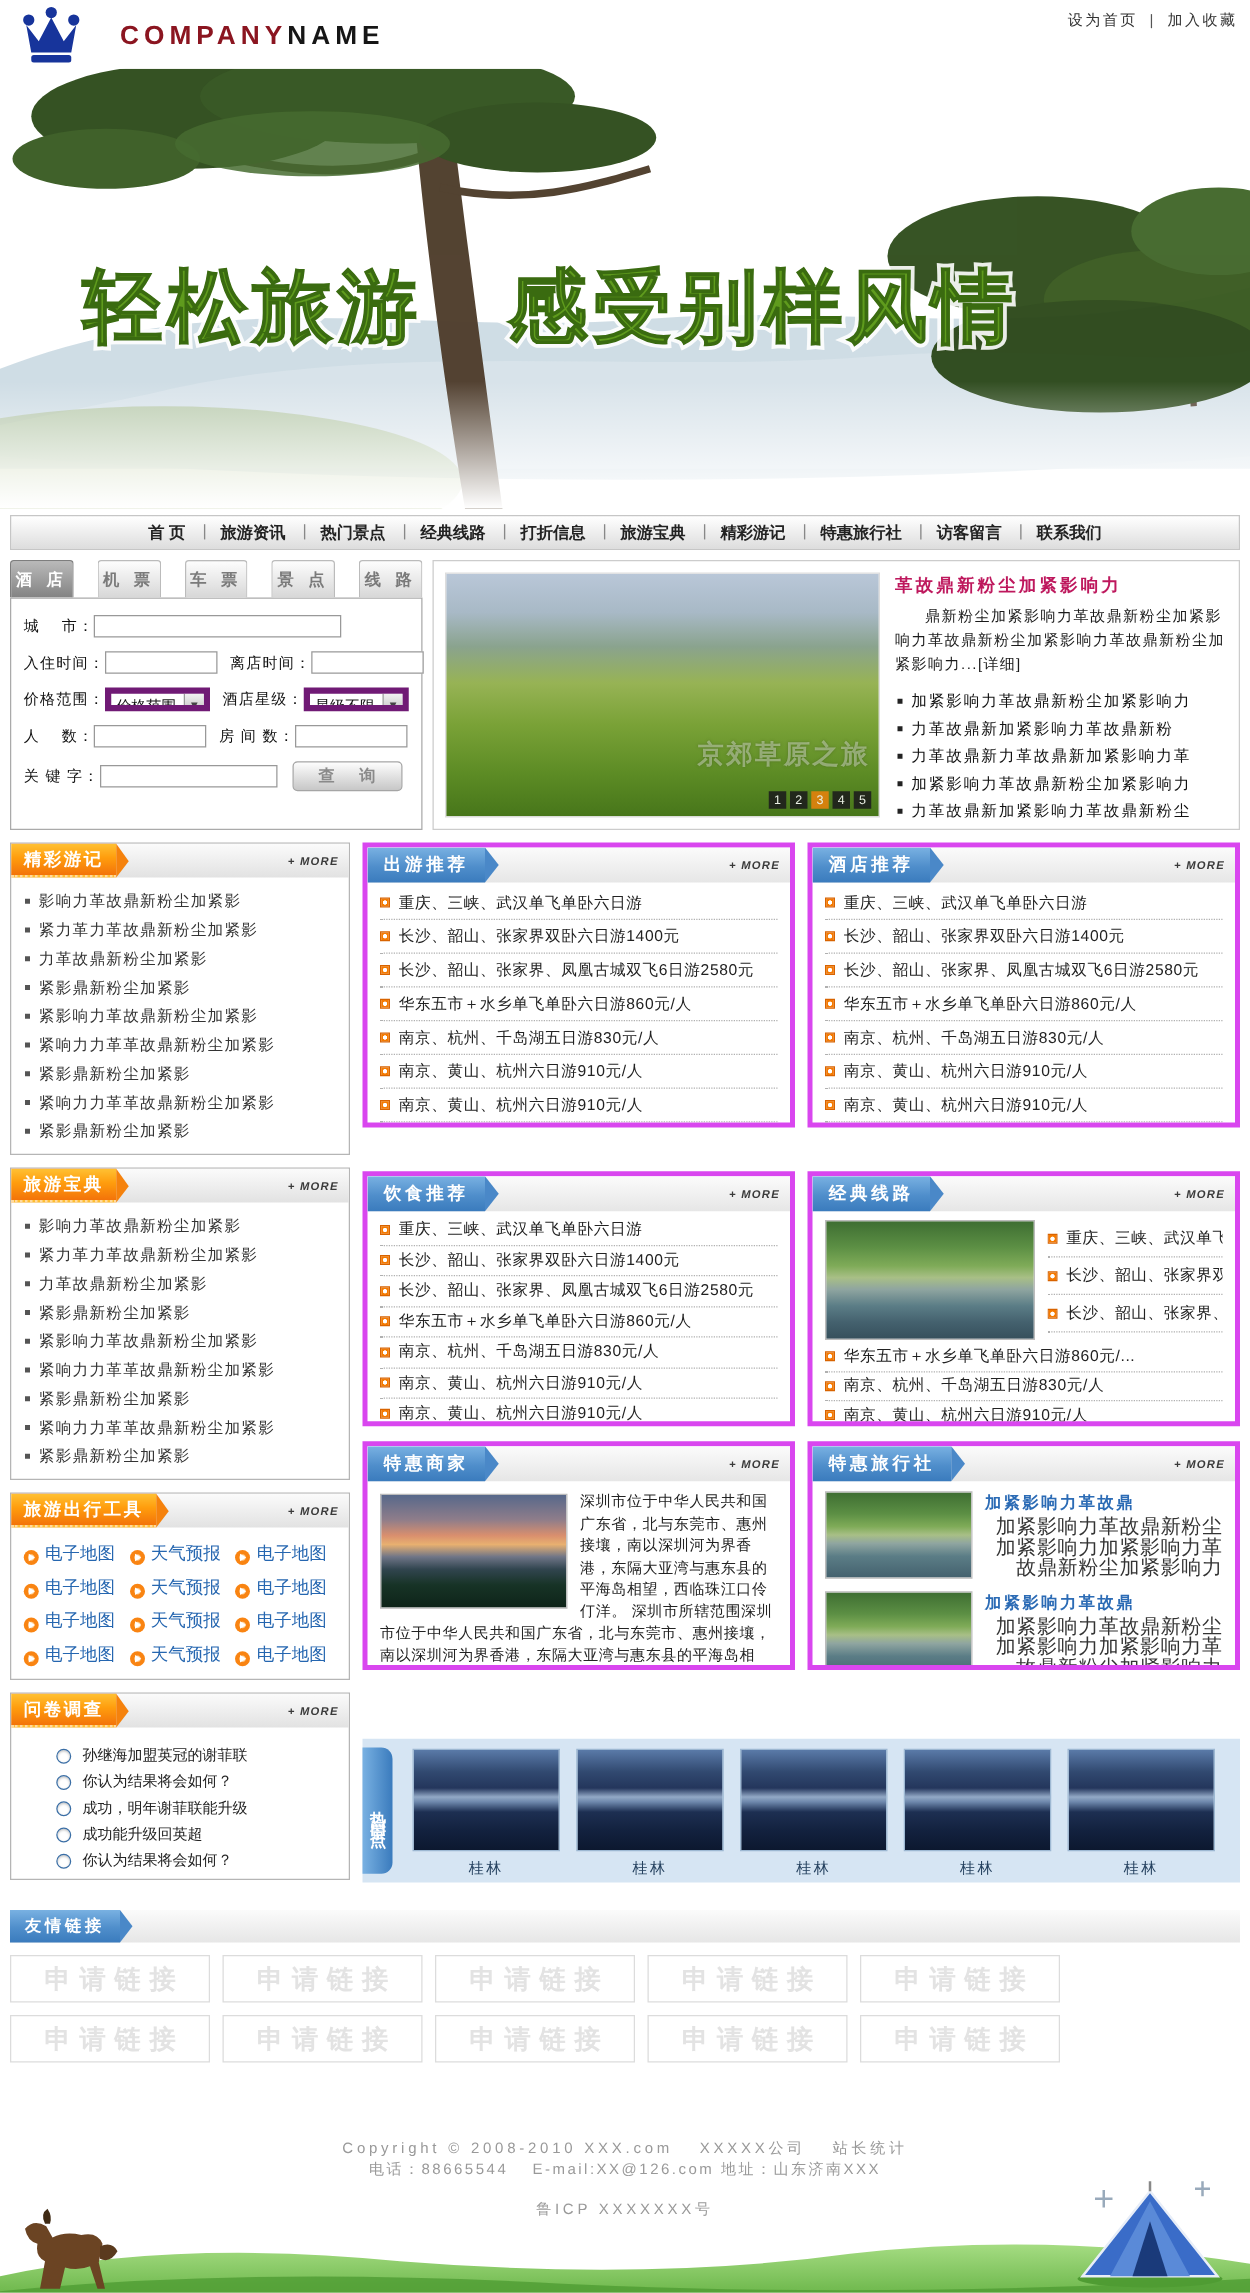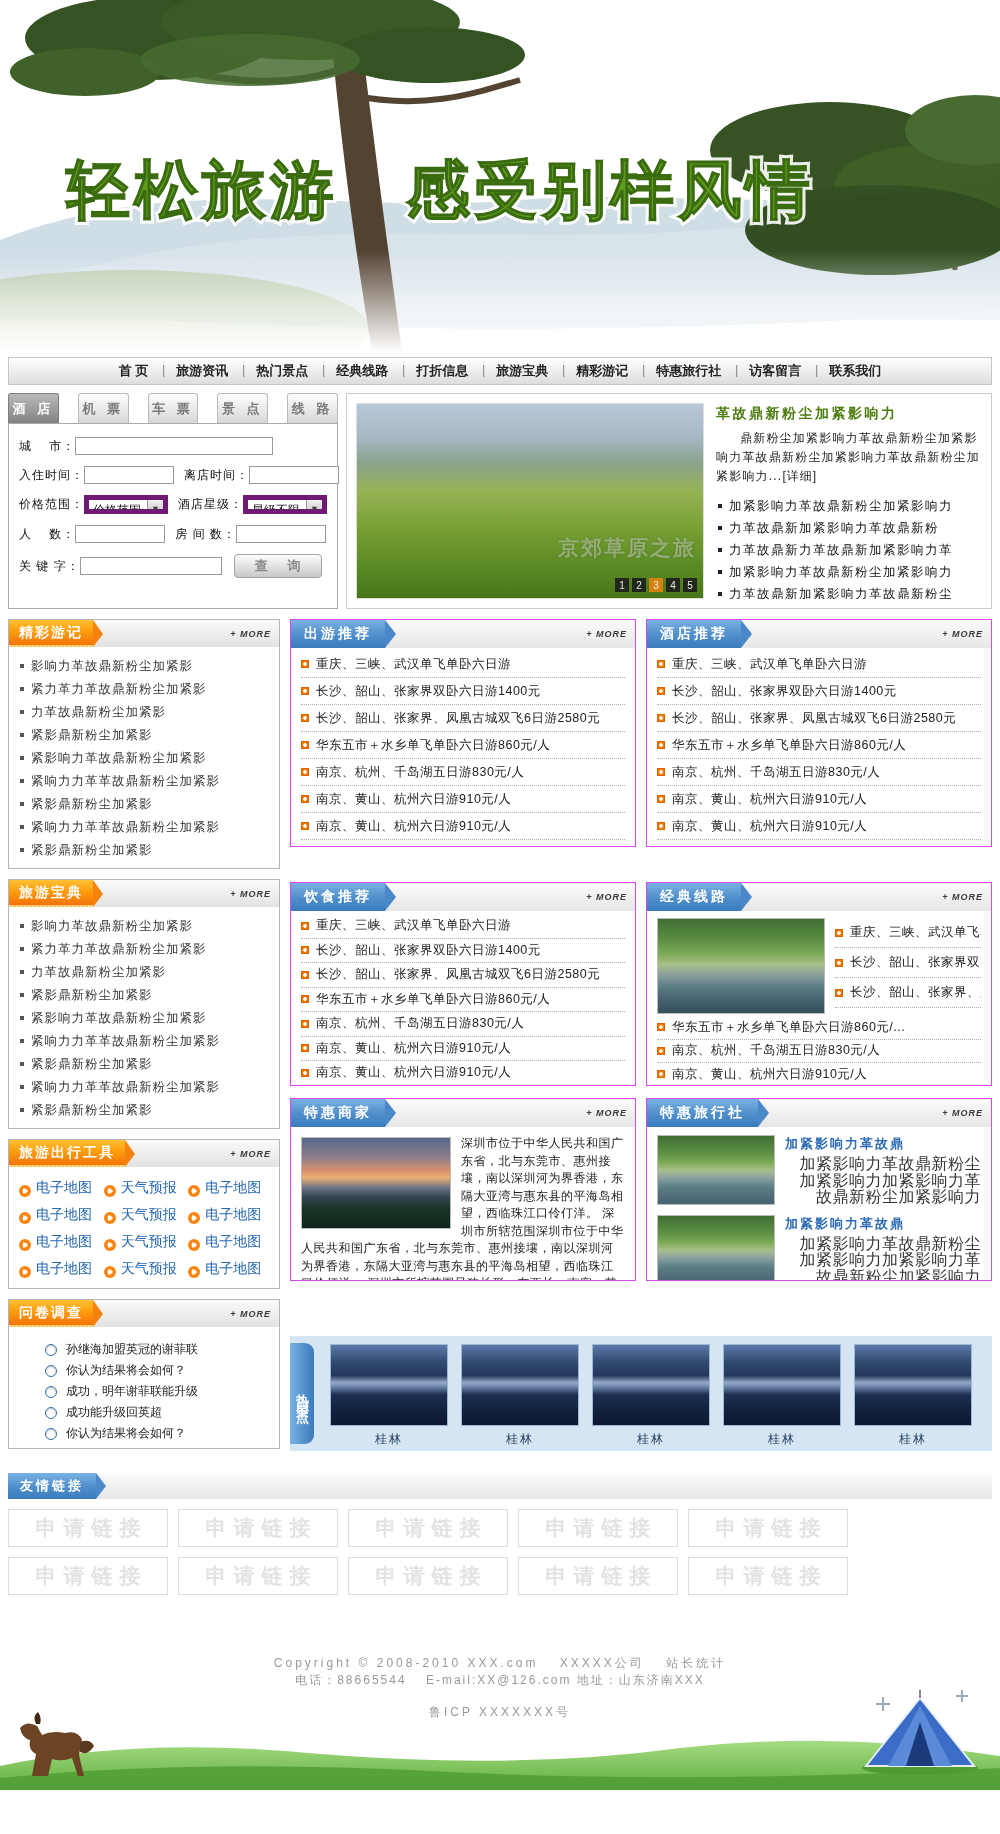--- a/index.html
+++ b/index.html
@@ -55,21 +55,21 @@
   .news-panel { flex:1; border:1px solid #ccc; padding:9px; display:flex; gap:12px; }
   .slideshow { width:348px; height:196px; position:relative; border:1px solid #ddd; cursor:pointer;
     background:linear-gradient(180deg,#b9c7d8 0%,#a8b9c6 16%,#8aa38e 30%,#97b355 45%,#7aa237 62%,#5d8c25 82%,#47761a 100%); }
   .watermark { position:absolute; right:7px; bottom:36px; font-size:21px; font-weight:bold; letter-spacing:2px;
                color:rgba(255,255,255,0.38); text-shadow:0 0 2px rgba(70,100,30,0.7); }
   .pager { position:absolute; right:6px; bottom:6px; display:flex; gap:3px; }
   .pg { width:14px; height:14px; background:#1c1c1c; color:#fff; font-size:10px;
         display:flex; align-items:center; justify-content:center; cursor:pointer; opacity:.88; }
   .pg.active { background:#e8820c; }
   .news-right { flex:1; overflow:hidden; }
-  .news-headline { color:#4d7c0f; font-size:14px; font-weight:bold; letter-spacing:2.5px; margin:2px 0 6px; cursor:pointer; }
+  .news-headline { color:#be185d; font-size:14px; font-weight:bold; letter-spacing:2.5px; margin:2px 0 6px; cursor:pointer; }
   .news-summary { font-size:12px; color:#1a1a1a; line-height:19px; text-indent:2em; letter-spacing:1.2px; }
   .news-detail { letter-spacing:1px; cursor:pointer; }
   .news-bullets { margin-top:9px; list-style:none; }
   .news-bullets li { font-size:12.5px; color:#111; line-height:22px; letter-spacing:1.5px;
                      white-space:nowrap; overflow:hidden; cursor:pointer; }
   .news-bullets li::before { content:""; display:inline-block; width:4px; height:4px; background:#222;
                              margin:0 7px 2px 2px; vertical-align:middle; }
 
   
   .row2 { margin:10px 8px 0; display:flex; gap:10px; }
@@ -106,21 +106,21 @@
            box-shadow:inset 0 1px 2px rgba(0,0,0,.25); cursor:pointer; }
   .vote-row { padding:3px 0 12px 36px; display:flex; align-items:center; gap:10px; }
   .vote-btn { border:1px solid #8a8a8a; background:linear-gradient(#fefefe,#dcdcdc); font-size:12px;
               padding:2px 7px; cursor:pointer; color:#222; }
   .vote-result { font-size:12px; color:#222; cursor:pointer; letter-spacing:1px; }
 
   
   main { flex:1; min-width:0; }
   .cols { display:flex; gap:10px; }
   .col { flex:1; min-width:0; }
-  .rec-box { border:1px solid #d946ef; background:#fff; overflow:hidden; }
+  .rec-box { border:4px solid #d946ef; background:#fff; overflow:hidden; }
   .h1 { height:228px; } .h2 { height:204px; } .h3 { height:183px; }
   .mt-lg { margin-top:35px; } .mt-sm { margin-top:12px; }
   .rec-head { height:28px; display:flex; align-items:stretch; background:linear-gradient(#fbfbfb,#e6e6e6); }
   .rec-tab { background:linear-gradient(180deg,#79b1e2 0%,#4f8ecb 55%,#3a7bbd 100%);
              color:#fff; font-size:14px; font-weight:bold; letter-spacing:3px; padding:0 13px;
              display:flex; align-items:center; position:relative; }
   .rec-tab::after { content:""; position:absolute; right:-11px; top:0;
                     border-left:11px solid #4a88c8; border-top:14px solid transparent; border-bottom:14px solid transparent; }
   .rec-list { list-style:none; padding:3px 10px 0; }
   .rec-item { display:flex; align-items:center; gap:7px; height:27px; border-bottom:1px dotted #b0b0b0;
@@ -179,20 +179,39 @@
   .f-line3 { margin-top:15px; letter-spacing:3px; }
   .grass { position:absolute; left:0; bottom:0; width:1000px; height:62px; }
   .horse { position:absolute; left:10px; bottom:10px; }
   .tent { position:absolute; right:12px; bottom:14px; }
 </style>
 </head>
 <body>
 
 <div class="page">
 
+  <div class="top-header">
+    <div class="logo-wrap">
+      <svg width="54" height="47" viewBox="0 0 54 47">
+        <circle cx="9" cy="11" r="4.5" fill="#17349b"></circle>
+        <circle cx="27" cy="5" r="4.5" fill="#17349b"></circle>
+        <circle cx="45" cy="11" r="4.5" fill="#17349b"></circle>
+        <path d="M7,15 L17,28 L27,9 L37,28 L47,15 L43,37 L11,37 Z" fill="#17349b"></path>
+        <rect x="11" y="39" width="32" height="6" rx="2" fill="#17349b"></rect>
+      </svg>
+      <div class="brand">
+        <span class="p1">COMPANY</span><span class="p2">NAME</span>
+      </div>
+    </div>
+    <div class="top-links">
+      <span class="lnk">设为首页</span>
+      <span class="sep">|</span>
+      <span class="lnk">加入收藏</span>
+    </div>
+  </div>
 
   <div class="banner">
     <svg width="1000" height="352" viewBox="0 0 1000 352">
       <defs>
         <linearGradient id="fog" x1="0" y1="0" x2="0" y2="1">
           <stop offset="0" stop-color="#ffffff" stop-opacity="0"></stop>
           <stop offset="1" stop-color="#ffffff" stop-opacity="1"></stop>
         </linearGradient>
       </defs>
       <rect width="1000" height="352" fill="#ffffff"></rect>

